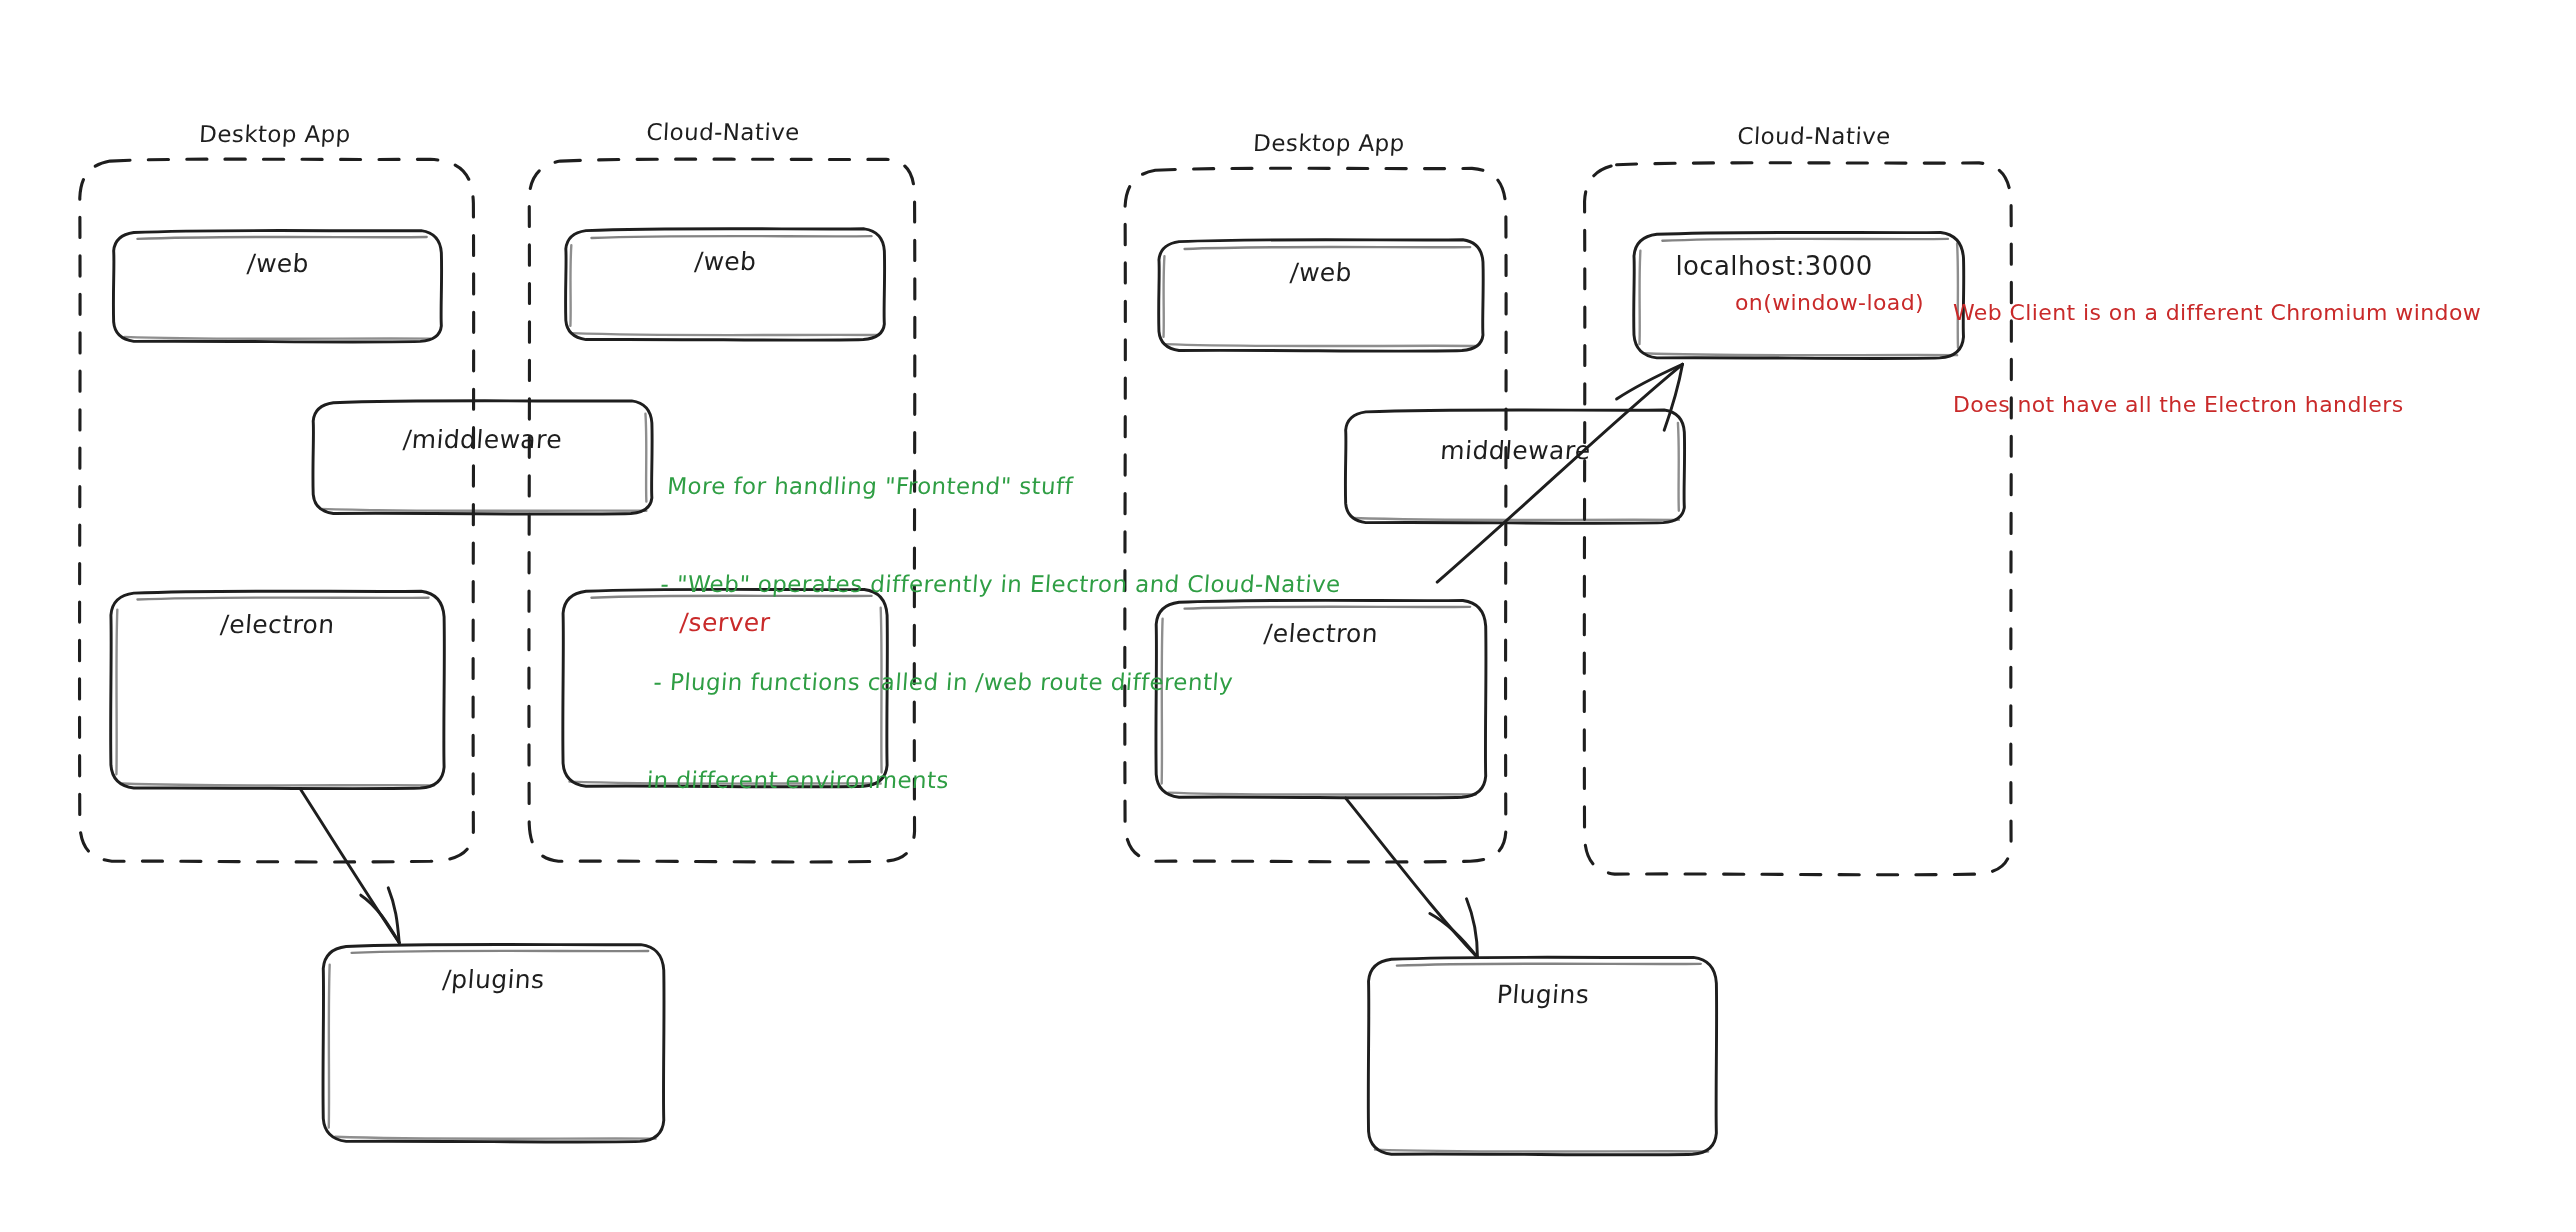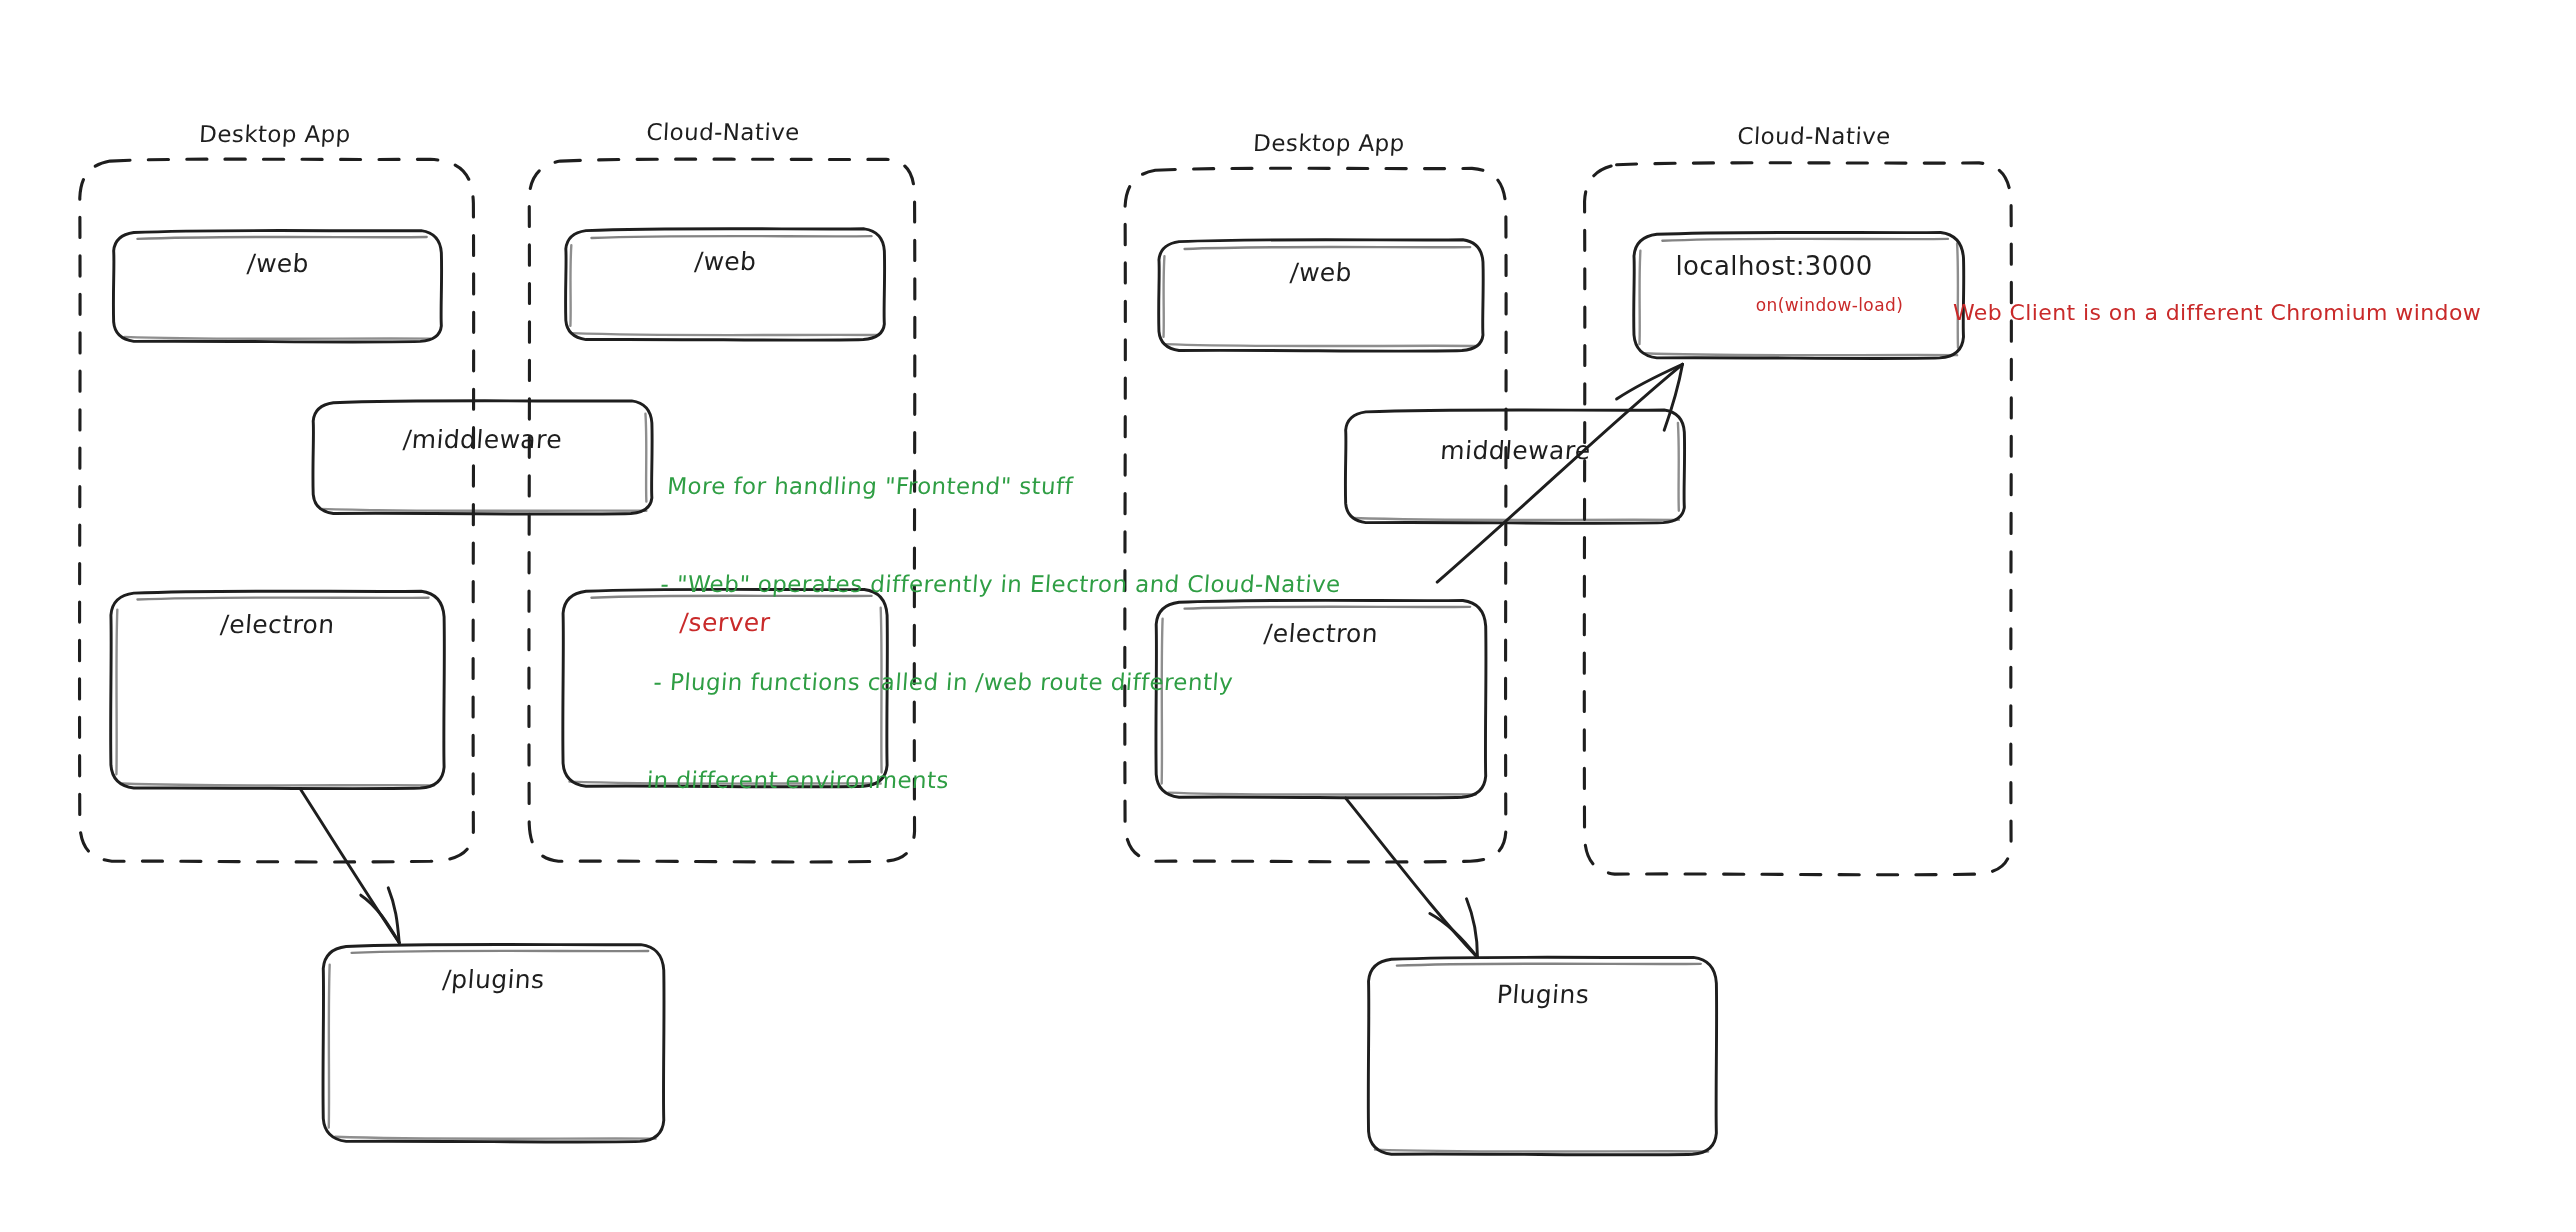--- a/index.html
+++ b/index.html
@@ -274,26 +274,27 @@
   </div>
 
   <div class="lbl group-title center" style="left:1155px; top:128px; width:348px;">Desktop App</div>
 
   <div class="lbl group-title center" style="left:1617px; top:121px; width:394px;">Cloud-Native</div>
 
   <div class="lbl box-title center" style="left:1159px; top:256px; width:324px;">/web</div>
 
   <div class="lbl box-title-upright center" style="left:1635px; top:249px; width:278px;">localhost:3000</div>
 
-  <div class="lbl box-title-upright center red" style="left:1692px; top:294px; width:275px; font-size:17px;">on(window-load)</div>
+  <div class="lbl box-title-upright center red" style="left:1692px; top:288px; width:275px; font-size:22px;">on(window-load)</div>
 
   <div class="lbl box-title center" style="left:1346px; top:434px; width:339px;">middleware</div>
 
   <div class="lbl box-title center" style="left:1157px; top:617px; width:328px;">/electron</div>
 
   <div class="lbl box-title center" style="left:1369px; top:978px; width:348px;">Plugins</div>
 
   <div class="lbl note-red" style="left:1953px; top:236px;">
     <div>Web Client is on a different Chromium window</div>
+    <div>Does not have all the Electron handlers</div>
   </div>
 
 </div>
 
 
 </body></html>

